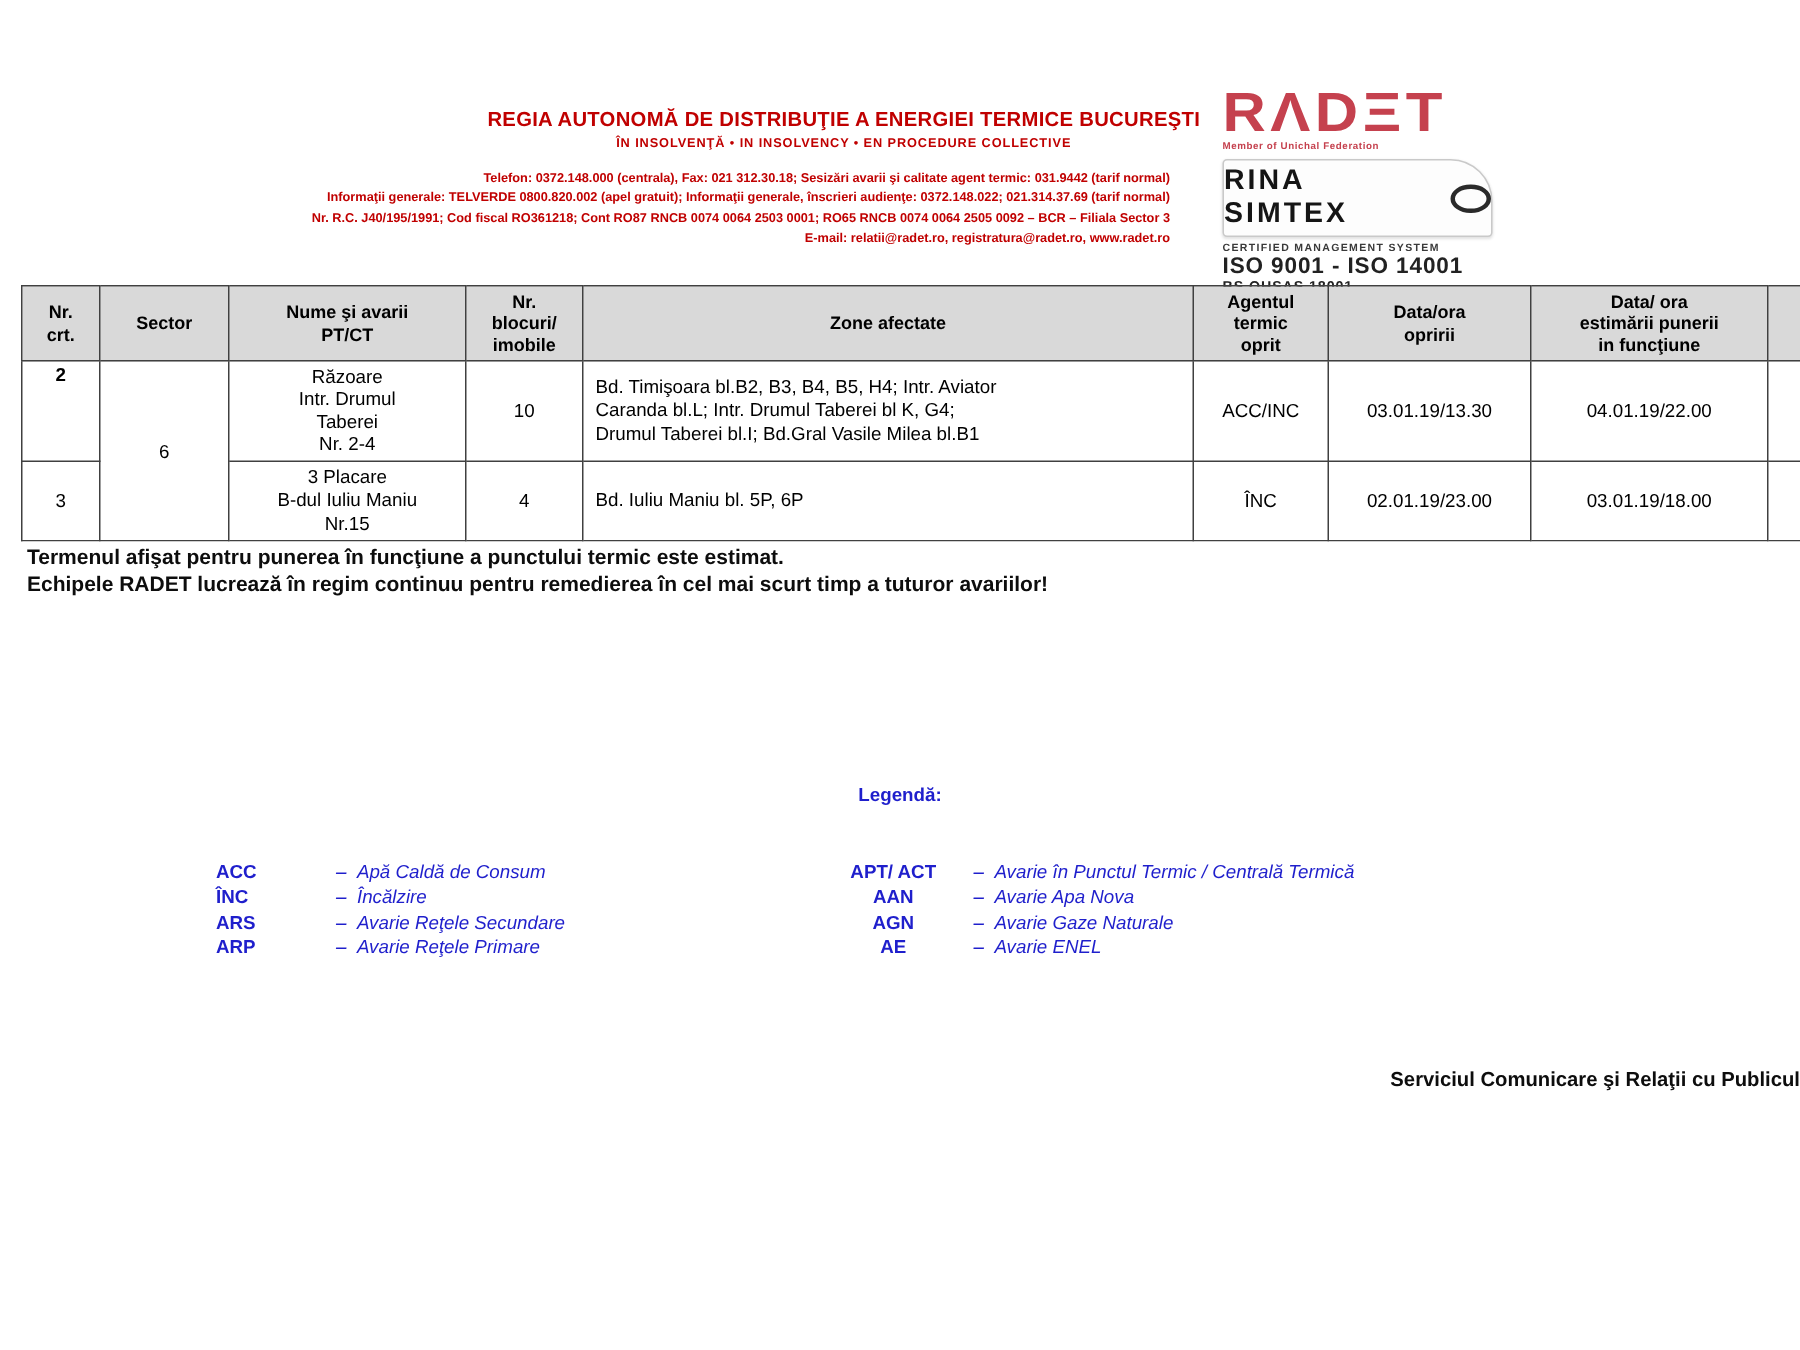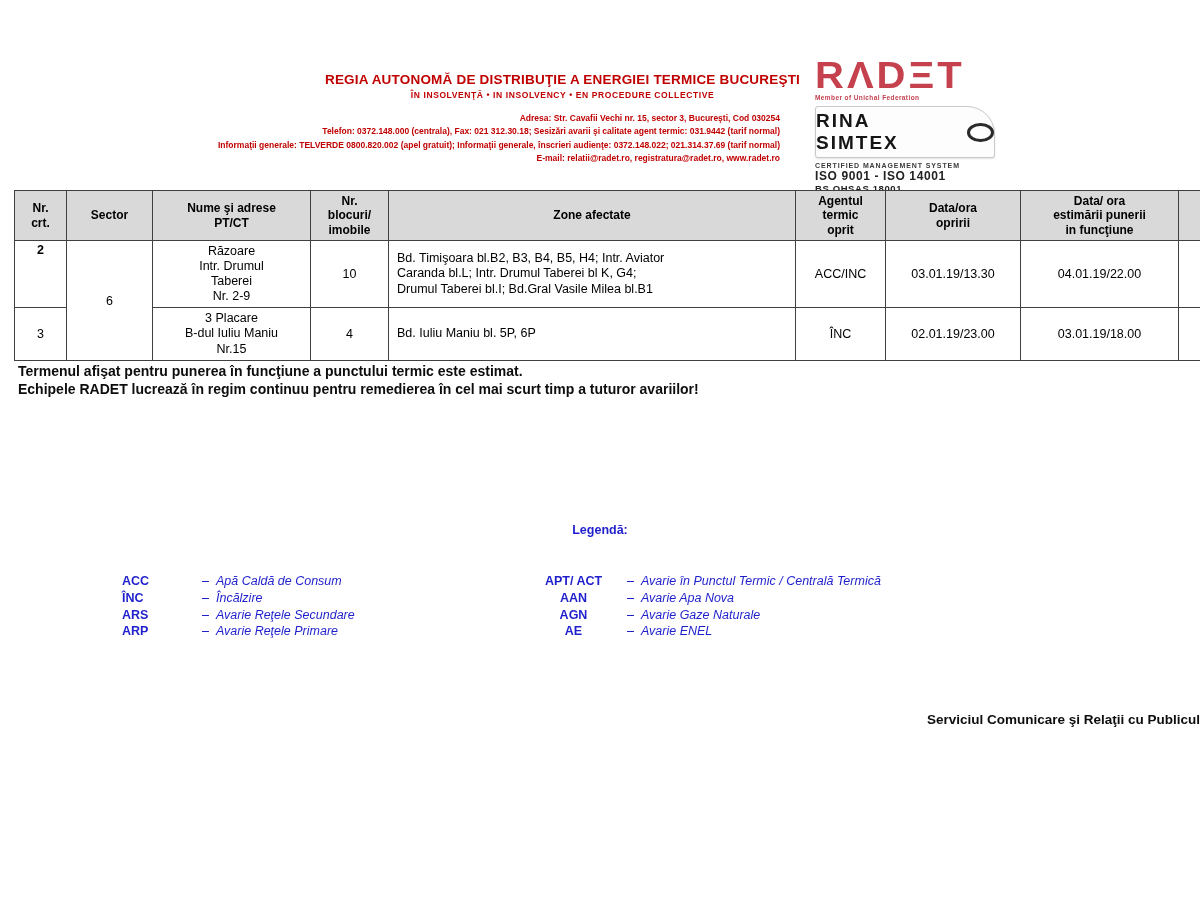--- a/index.html
+++ b/index.html
@@ -29,21 +29,21 @@
   .member-line{ font-size:6.5px; font-weight:bold; color:#c5414e; letter-spacing:0.4px; margin-top:-2px; }
   .rina-box   { margin-top:5px; width:180px; height:52px; background:#fdfdfd;
                 border:1px solid #c9c9c9; border-radius:3px 28px 3px 3px;
                 display:flex; align-items:center; justify-content:center; gap:17px;
                 box-shadow:0 1px 2px rgba(0,0,0,0.12); }
   .rina-word  { font-size:19px; font-weight:bold; letter-spacing:2px; color:#151515; }
   .rina-seal  { width:28px; height:19px; border:3px solid #2a2a2a; border-radius:50%;
                 display:flex; align-items:center; justify-content:center;
                 font-size:6px; font-weight:bold; color:#2a2a2a; }
   .cert-line1 { margin-top:4px; font-size:7px;  font-weight:bold; color:#3a3a3a; letter-spacing:0.9px; }
-  .cert-line2 { font-size:12px; font-weight:bold; color:#222; letter-spacing:0.6px; }
+  .cert-line2 { font-size:15px; font-weight:bold; color:#222; letter-spacing:0.6px; }
   .cert-line3 { font-size:9.5px; font-weight:bold; color:#222; letter-spacing:0.6px; }
 
   
   .table-wrap { position:absolute; left:14px; top:190px; width:1186px; overflow:hidden; }
   table { border-collapse:collapse; table-layout:fixed; width:1250px;
           font-size:12.5px; color:#000; }
   th, td { border:1px solid #404040; padding:2px 4px; text-align:center; vertical-align:middle; }
   thead th { background:#d9d9d9; font-weight:bold; font-size:12px; line-height:1.18; height:50px; }
   .c0{width:52px}.c1{width:86px}.c2{width:158px}.c3{width:78px}.c4{width:407px}
   .c5{width:90px}.c6{width:135px}.c7{width:158px}.c8{width:86px}
@@ -53,21 +53,21 @@
   td.nr-top { vertical-align:top; font-weight:bold; }
   td.name { line-height:1.22; }
 
   
   .notes { position:absolute; left:18px; top:362px; font-size:14px; font-weight:bold;
            color:#0d0d0d; line-height:1.3; }
 
   
   .legend-title { position:absolute; left:0; top:523px; width:1200px; text-align:center;
                   font-size:12.5px; font-weight:bold; color:#1f1fcc; }
-  .legend-col { position:absolute; top:573px; font-size:12.5px; color:#1f1fcc; line-height:16.8px; }
+  .legend-col { position:absolute; top:573px; font-size:12.5px; color:#1f1fcc; line-height:16.8px;margin-left:22px; }
   .legend-col.left  { left:122px; }
   .legend-col.right { left:520px;text-align:center; }
   .legend-row { display:flex; }
   .legend-abbr { font-weight:bold; flex:0 0 auto; }
   .legend-col.left  .legend-abbr { width:80px; }
   .legend-col.right .legend-abbr { width:107px; }
   .legend-dash { font-style:italic; margin-right:7px; }
   .legend-def  { font-style:italic; }
 
   
@@ -76,23 +76,23 @@
 </style>
 </head>
 <body>
 
 <div class="title-block">
   <div class="doc-title">REGIA AUTONOMĂ DE DISTRIBUŢIE A ENERGIEI TERMICE BUCUREŞTI</div>
   <div class="doc-subtitle">ÎN INSOLVENŢĂ • IN INSOLVENCY • EN PROCEDURE COLLECTIVE</div>
 </div>
 
 <div class="contact-block">
-  <div>Adresa: Str. Cavafii Vechi nr. 15, sector 3, Bucureşti, Cod 030254</div>
   <div>Telefon: 0372.148.000 (centrala), Fax: 021 312.30.18; Sesizări avarii şi calitate agent termic: 031.9442 (tarif normal)</div>
   <div>Informaţii generale: TELVERDE 0800.820.002 (apel gratuit); Informaţii generale, înscrieri audienţe: 0372.148.022; 021.314.37.69 (tarif normal)</div>
+  <div>Nr. R.C. J40/195/1991; Cod fiscal RO361218; Cont RO87 RNCB 0074 0064 2503 0001; RO65 RNCB 0074 0064 2505 0092 – BCR – Filiala Sector 3</div>
   <div>E-mail: relatii@radet.ro, registratura@radet.ro, www.radet.ro</div>
 </div>
 
 <div class="logo-block">
   <div class="radet-word">RΛDΞT</div>
   <div class="member-line">Member of Unichal Federation</div>
   <div class="rina-box">
     <span class="rina-word">RINA SIMTEX</span>
     <span class="rina-seal"></span>
   </div>
@@ -101,21 +101,21 @@
   <div class="cert-line3">BS OHSAS 18001</div>
 </div>
 
 <div class="table-wrap">
   <table>
     <thead>
       <tr>
         <th class="c0 pre">Nr.
 crt.</th>
         <th class="c1 pre">Sector</th>
-        <th class="c2 pre">Nume şi adrese
+        <th class="c2 pre">Nume şi avarii
 PT/CT</th>
         <th class="c3 pre">Nr.
 blocuri/
 imobile</th>
         <th class="c4 pre">Zone afectate</th>
         <th class="c5 pre">Agentul
 termic
 oprit</th>
         <th class="c6 pre">Data/ora
 opririi</th>
@@ -125,21 +125,21 @@
         <th class="c8 pre">în</th>
       </tr>
     </thead>
     <tbody>
       <tr class="r0">
         <td class="nr-top">2</td>
         <td rowspan="2">6</td>
         <td class="name pre">Răzoare
 Intr. Drumul
 Taberei
-Nr. 2-9</td>
+Nr. 2-4</td>
         <td>10</td>
         <td class="zones pre">Bd. Timişoara  bl.B2, B3, B4, B5, H4; Intr. Aviator
 Caranda  bl.L; Intr. Drumul Taberei  bl K, G4;
 Drumul Taberei  bl.I; Bd.Gral Vasile Milea bl.B1</td>
         <td>ACC/INC</td>
         <td>03.01.19/13.30</td>
         <td>04.01.19/22.00</td>
         <td></td>
       </tr>
       <tr class="r1">

